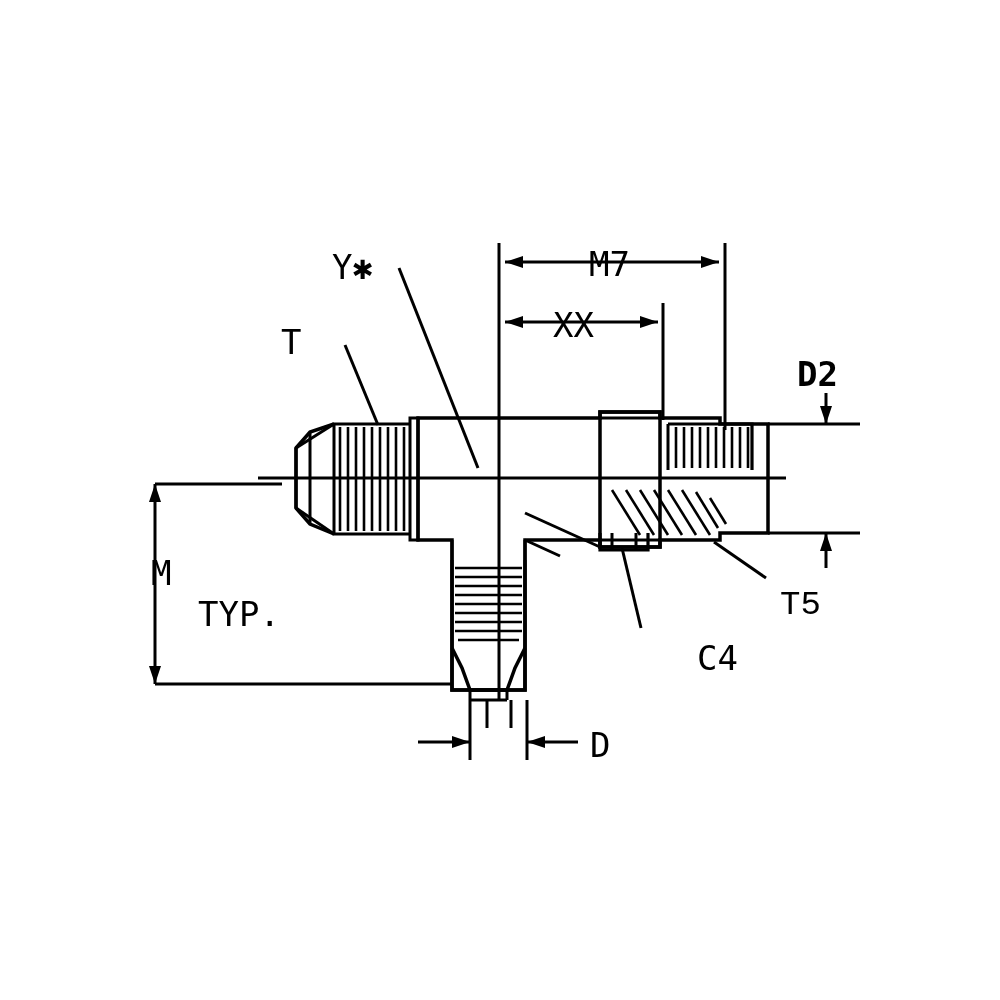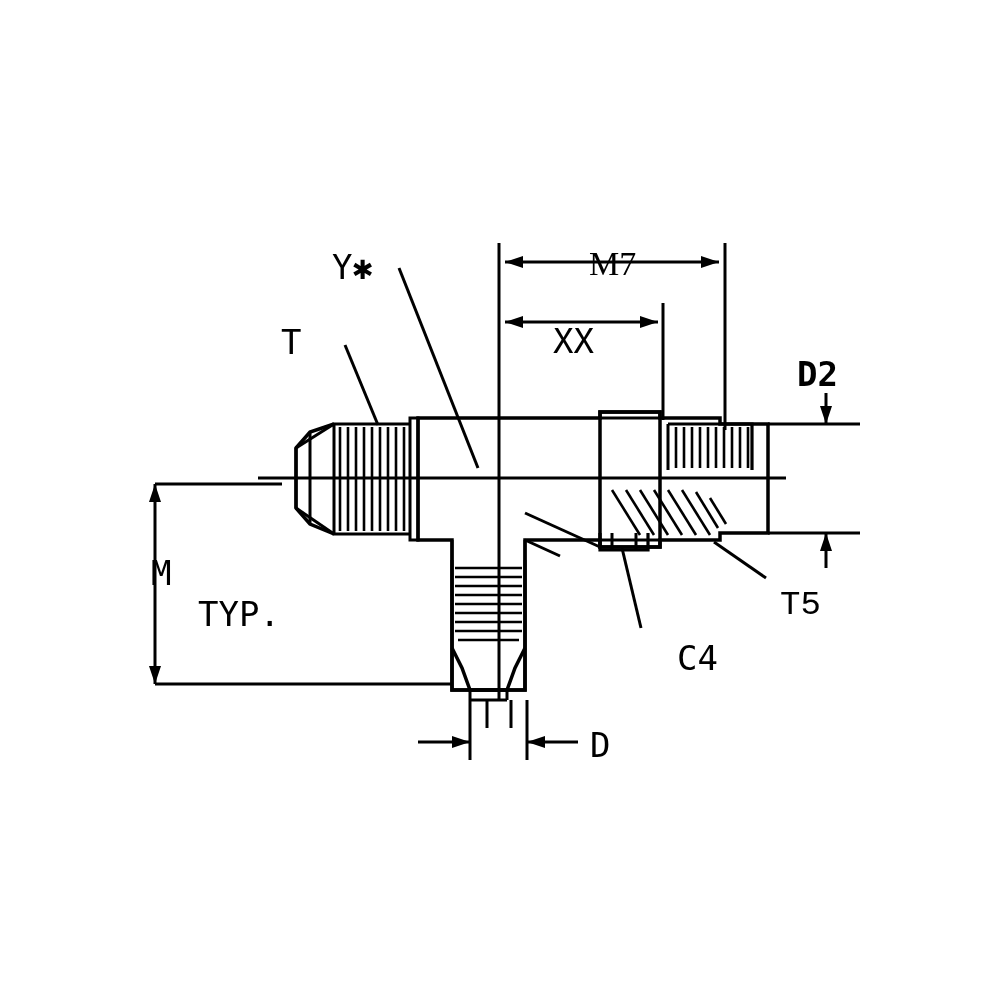--- a/index.html
+++ b/index.html
@@ -170,22 +170,22 @@
       <line x1="470" y1="700" x2="507" y2="700"></line>
 
       <line x1="487" y1="700" x2="487" y2="728"></line>
       <line x1="511" y1="700" x2="511" y2="728"></line>
 
     </g>
   </svg>
 
   <div class="lbl lbl-lg" style="left:332px; top:250px;">Y✱</div>
   <div class="lbl lbl-lg" style="left:281px; top:325px;">T</div>
-  <div class="lbl lbl-lg" style="left:589px; top:247px;font-family:Liberation Serif, serif;">M7</div>
-  <div class="lbl lbl-lg" style="left:553px; top:324px;">XX</div>
+  <div class="lbl lbl-lg" style="left:589px; top:247px;">M7</div>
+  <div class="lbl lbl-lg" style="left:553px; top:308px;">XX</div>
   <div class="lbl lbl-lg" style="left:797px; top:357px;font-weight:bold;">D2</div>
   <div class="lbl lbl-lg" style="left:780px; top:588px;font-family:Liberation Mono, monospace;">T5</div>
-  <div class="lbl lbl-lg" style="left:677px; top:641px;">C4</div>
+  <div class="lbl lbl-lg" style="left:697px; top:641px;">C4</div>
   <div class="lbl lbl-lg" style="left:151px; top:556px;">M</div>
   <div class="lbl lbl-lg" style="left:198px; top:597px;">TYP.</div>
   <div class="lbl lbl-lg" style="left:590px; top:728px;">D</div>
 
 </div>
 
 </body></html>

